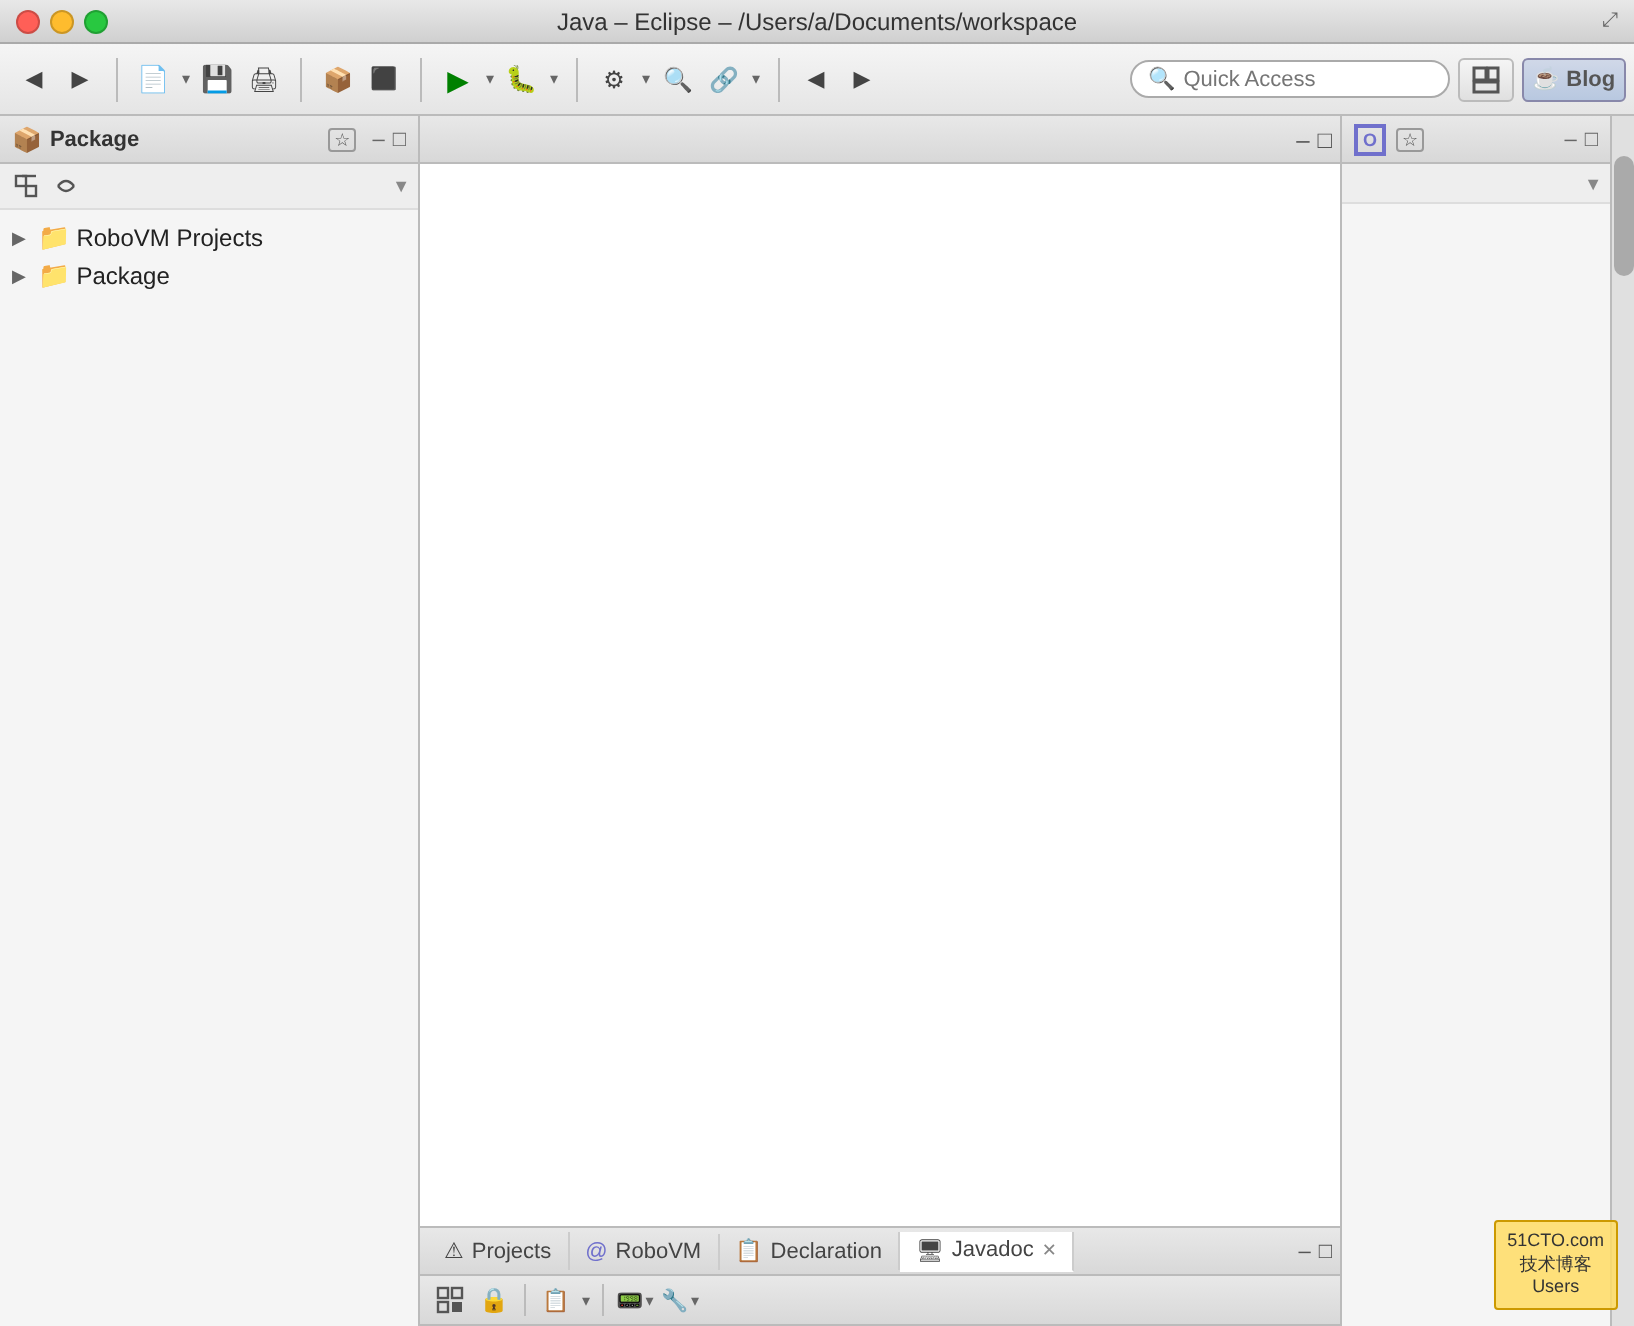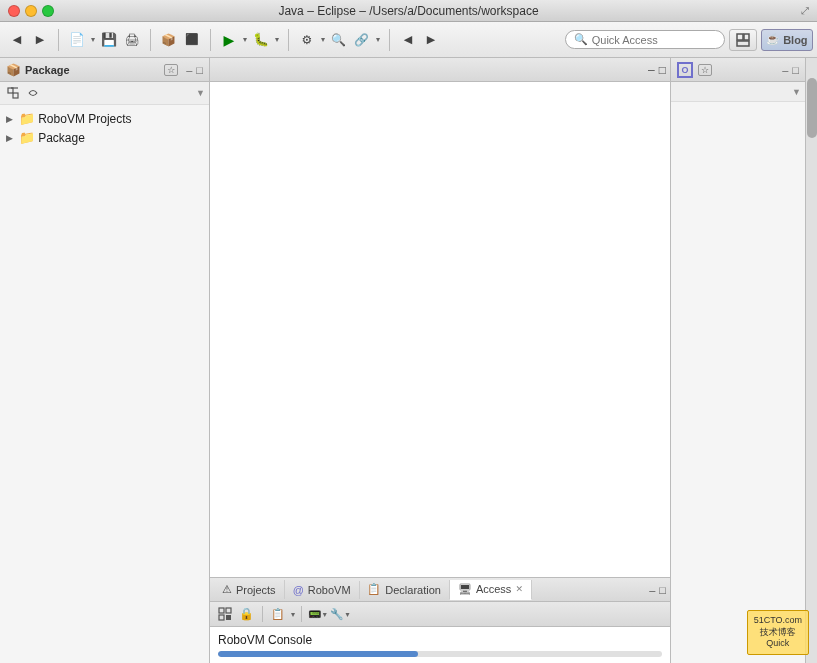--- a/index.html
+++ b/index.html
@@ -494,21 +494,21 @@
             <div class="bottom-tab">
               <span style="color:#7070cc;">@</span>
               <span>RoboVM</span>
             </div>
             <div class="bottom-tab">
               <span style="font-size:11px;">📋</span>
               <span>Declaration</span>
             </div>
             <div class="bottom-tab active">
               <span style="font-size:11px;">🖥</span>
-              <span>Access</span>
+              <span>Javadoc</span>
               <span class="bottom-tab-close">✕</span>
             </div>
             <div class="bottom-controls">
               <span style="font-size:11px;color:#555;cursor:pointer;">–</span>
               <span style="font-size:11px;color:#555;cursor:pointer;">□</span>
             </div>
           </div>
 
           <div class="console-toolbar">
             <div style="width:18px;height:18px;display:flex;align-items:center;justify-content:center;cursor:pointer;font-size:12px;">
@@ -527,26 +527,20 @@
             <div style="font-size:11px;cursor:pointer;display:flex;align-items:center;gap:1px;">
               <span>📟</span>
               <span style="font-size:8px;color:#666;">▾</span>
             </div>
             <div style="font-size:11px;cursor:pointer;display:flex;align-items:center;gap:1px;">
               <span>🔧</span>
               <span style="font-size:8px;color:#666;">▾</span>
             </div>
           </div>
 
-          <div class="console-area">
-            <div class="console-title">RoboVM Console</div>
-            <div class="progress-bar-container">
-              <div class="progress-bar-fill"></div>
-            </div>
-          </div>
         </div>
       </div>
 
       <div class="right-panel">
         <div class="panel-header">
           <span style="display:inline-flex;align-items:center;justify-content:center;width:16px;height:16px;border:2px solid #7070cc;font-size:9px;font-weight:bold;color:#7070cc;">O</span>
           <span style="font-size:9px;color:#555;border:1px solid #999;border-radius:2px;padding:0 2px;margin-left:1px;">☆</span>
           <span style="margin-left:auto;font-size:11px;color:#666;cursor:pointer;">–</span>
           <span style="font-size:11px;color:#666;cursor:pointer;">□</span>
         </div>
@@ -557,17 +551,17 @@
 
       <div class="right-scrollbar">
         <div class="scrollbar-thumb"></div>
       </div>
 
     </div>
 
     <div class="watermark">
       <div>51CTO.com</div>
       <div>技术博客</div>
-      <div>Quick</div>
+      <div>Users</div>
     </div>
 
   </div>
 </div>
 
 </body></html>

